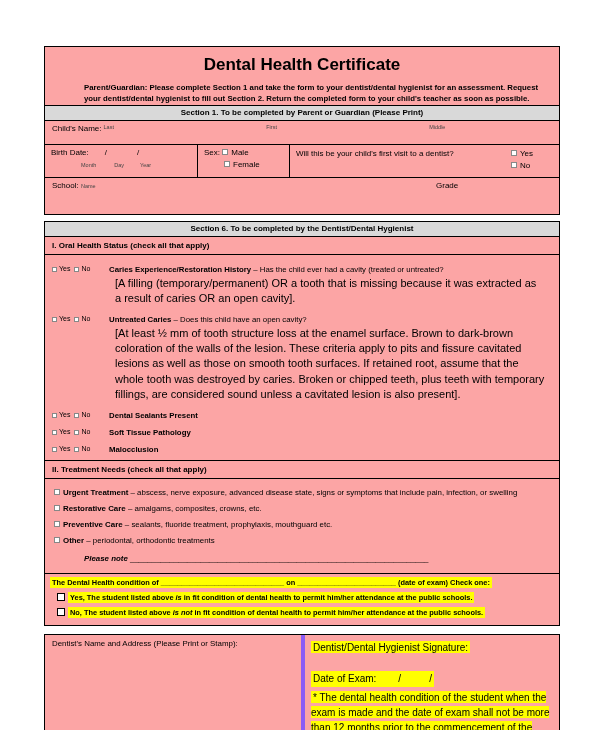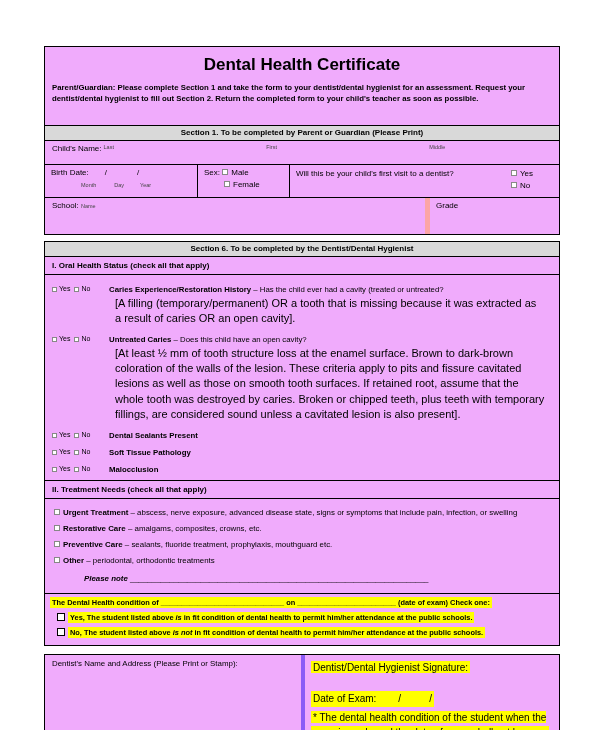--- a/index.html
+++ b/index.html
@@ -1,24 +1,24 @@
 <!DOCTYPE html>
 <html style="--header-bg: #d9d9d9; --highlight: #ffff00;"><head>
 <meta charset="utf-8">
 <style>
   * { margin:0; padding:0; box-sizing:border-box; }
   html,body { width:600px; height:730px; }
   body { background:#ffffff; color:#000; font-family:"Liberation Sans","DejaVu Sans",sans-serif; position:relative; }
   .sheet { position:absolute; left:44px; top:46px; width:516px; }
-  .tbl { border:1px solid #000; background:#f0abfc; }
+  .tbl { border:1px solid #000; background:#fca5a5; }
   .tblB { margin-top:6px; }
   .tblC { margin-top:8px; }
 
   .title { text-align:center; font-weight:bold; font-size:17px; padding:8px 0 5px; }
-  .intro { font-size:7.8px; font-weight:bold; line-height:1.4; padding:3px 7px 20px; }
+  .intro { font-size:7.8px; font-weight:bold; line-height:1.4; padding:3px 7px 0;margin-left:32px; }
   .secbar { background:var(--header-bg,#d9d9d9); border-top:1px solid #000; border-bottom:1px solid #000;
             font-weight:bold; font-size:8px; text-align:center; padding:2px 0 3px; }
   .secbar.sec2 { border-top:none; }
 
   .name-row { display:flex; align-items:flex-start; font-size:8px; padding:3px 7px 11px; border-bottom:1px solid #000; }
   .name-row .lab { margin-right:2px; }
   .sub { font-size:5.5px; color:#444; }
   .sp { flex:1; } .sp.g1 { flex:0.7; }
 
   .cells-row { display:flex; font-size:8px; border-bottom:1px solid #000; min-height:33px; }

